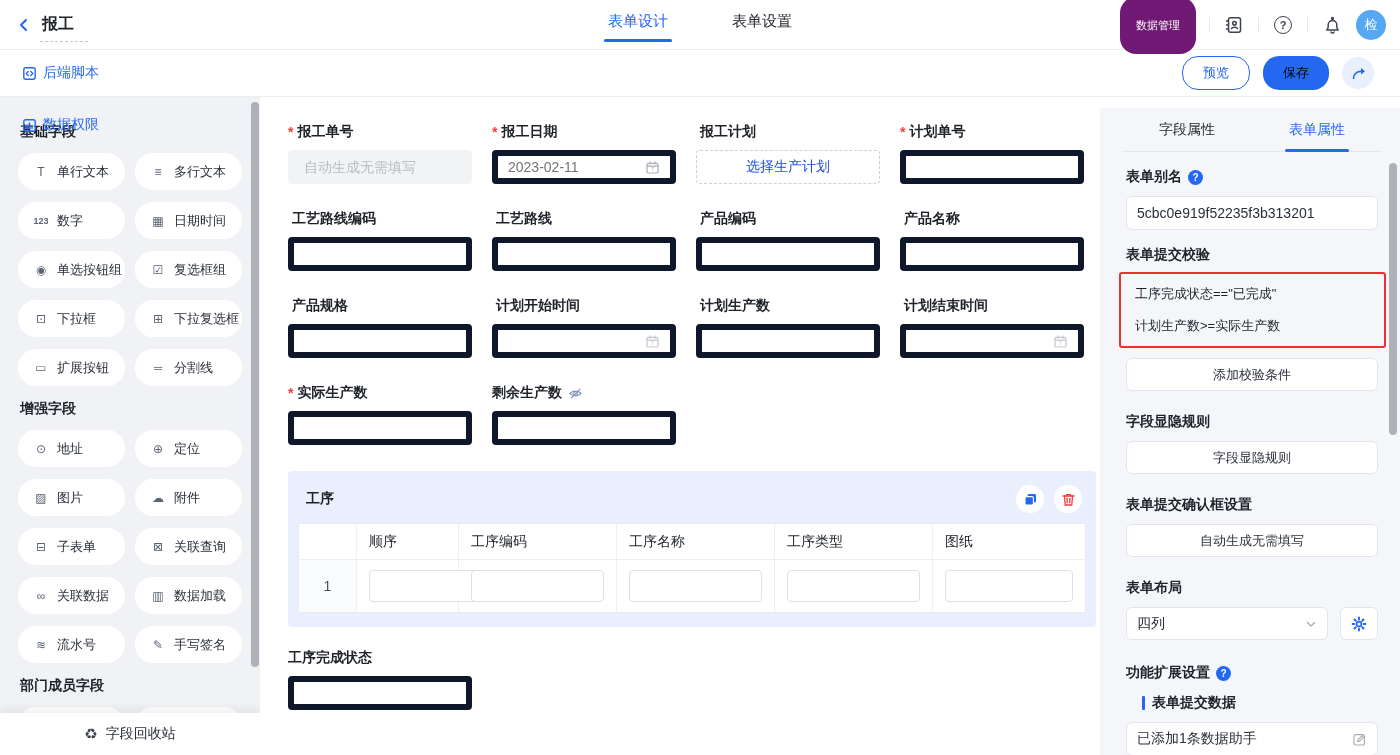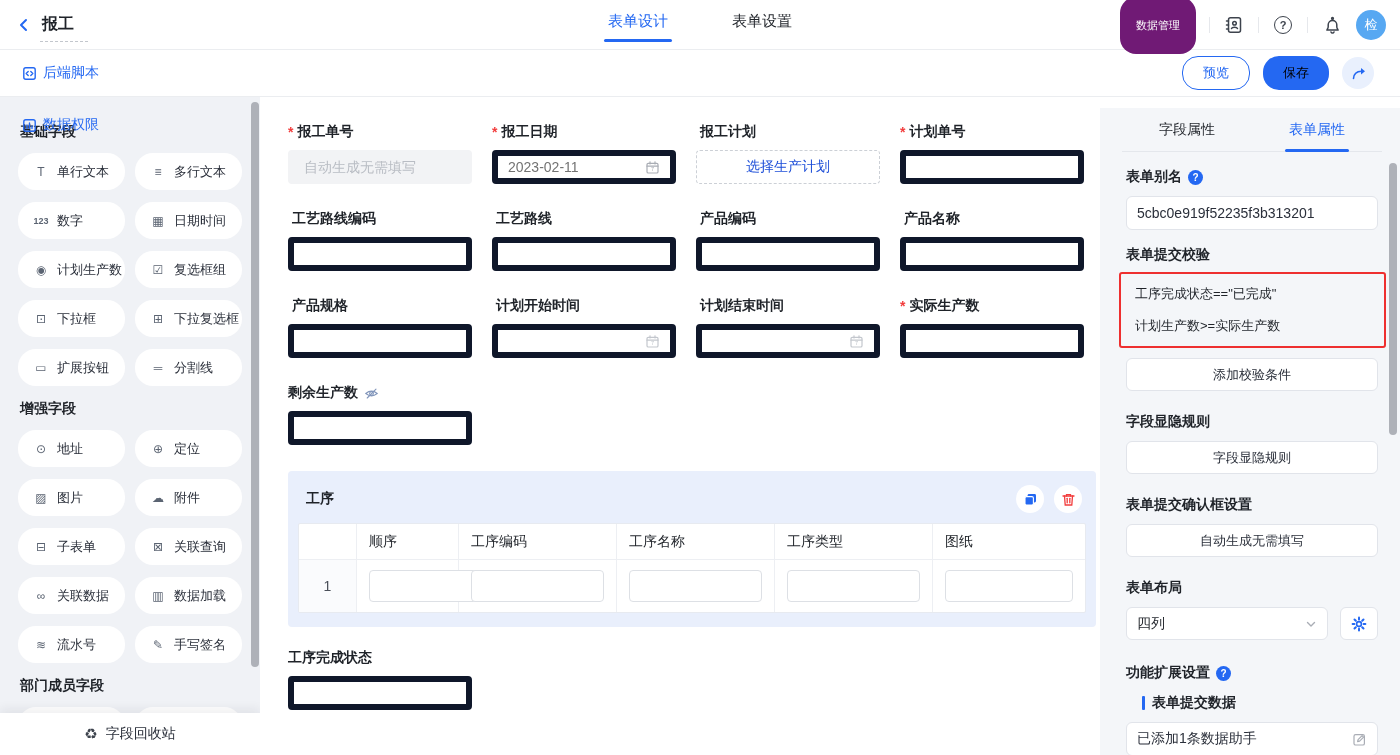--- a/index.html
+++ b/index.html
@@ -213,21 +213,21 @@
         <div class="s-item">
             <span class="s-ico" style="font-size:9px;font-weight:700;">123</span>
             <span>数字</span>
           </div>
         <div class="s-item">
             <span class="s-ico">▦</span>
             <span>日期时间</span>
           </div>
         <div class="s-item">
             <span class="s-ico">◉</span>
-            <span>计划生产数</span>
+            <span>单选按钮组</span>
           </div>
         <div class="s-item">
             <span class="s-ico">☑</span>
             <span>复选框组</span>
           </div>
         <div class="s-item">
             <span class="s-ico">⊡</span>
             <span>下拉框</span>
           </div>
         <div class="s-item">
@@ -397,20 +397,27 @@
           <span class="cal">
             <svg width="15" height="15" viewBox="0 0 15 15" fill="none" stroke="#c3c7cd" stroke-width="1.2" stroke-linecap="round">
                 <rect x="2" y="3.3" width="11" height="9.7" rx="1.3"></rect>
                 <line x1="2" y1="6.2" x2="13" y2="6.2"></line>
                 <line x1="5" y1="1.8" x2="5" y2="4"></line>
                 <line x1="10" y1="1.8" x2="10" y2="4"></line>
                 <text x="7.5" y="11.4" font-size="5.5" fill="#c3c7cd" stroke="none" text-anchor="middle">7</text>
               </svg>
           </span>
         </div>
+      </div>
+      <div class="field">
+        <div class="f-label">
+            <span class="star"></span>
+            <span>计划生产数</span>
+          </div>
+        <input class="f-input" style="">
       </div>
       <div class="field">
         <div class="f-label">
             <span class="star"></span>
             <span>计划结束时间</span>
           </div>
         <div class="f-input with-icon">
           <span class="val-empty"></span>
           <span class="cal">
             <svg width="15" height="15" viewBox="0 0 15 15" fill="none" stroke="#c3c7cd" stroke-width="1.2" stroke-linecap="round">

